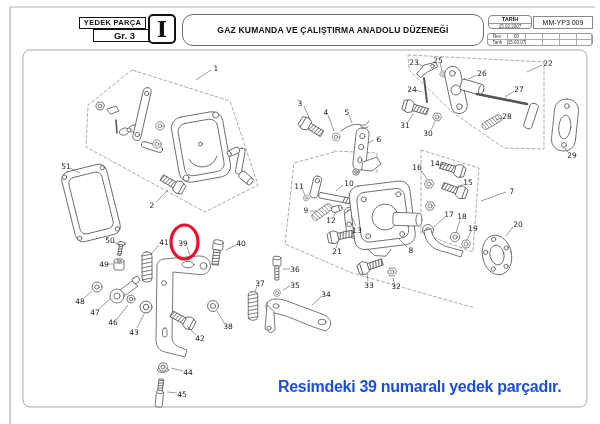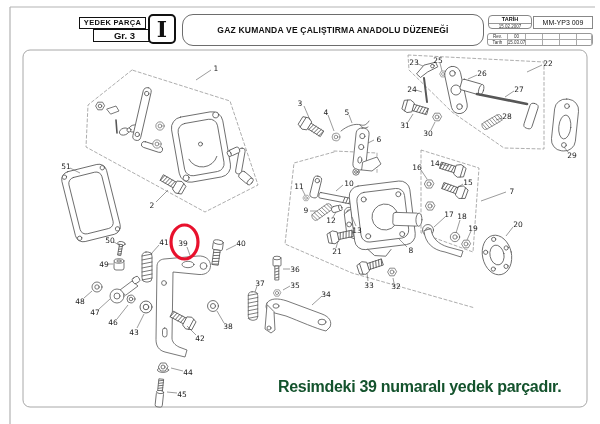--- a/index.html
+++ b/index.html
@@ -436,15 +436,15 @@
     <div></div>
     <div></div>
     <div>Tarih</div>
     <div>15.03.07</div>
     <div></div>
     <div></div>
     <div></div>
     <div></div>
   </div>
 
-  <div class="caption" style="color: #14532d;">Resimdeki 39 numaralı yedek parçadır.</div>
+  <div class="caption" style="color: #1d4ed8;">Resimdeki 39 numaralı yedek parçadır.</div>
 
 </div>
 
 </body></html>

